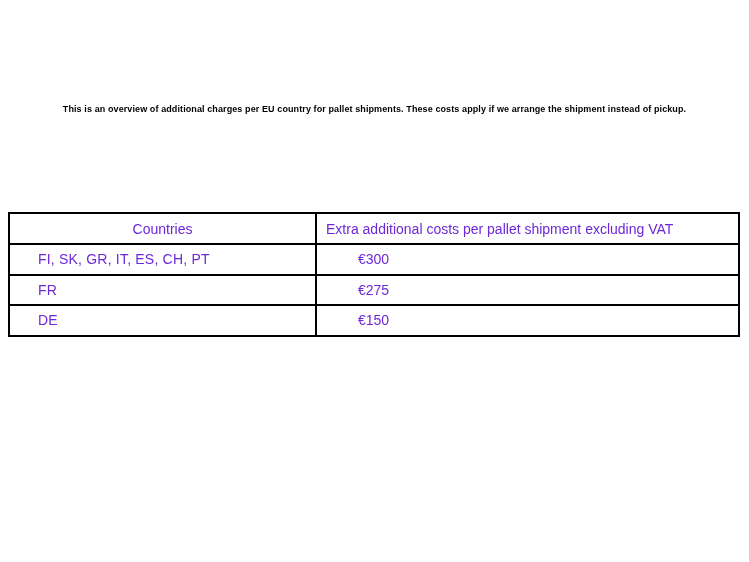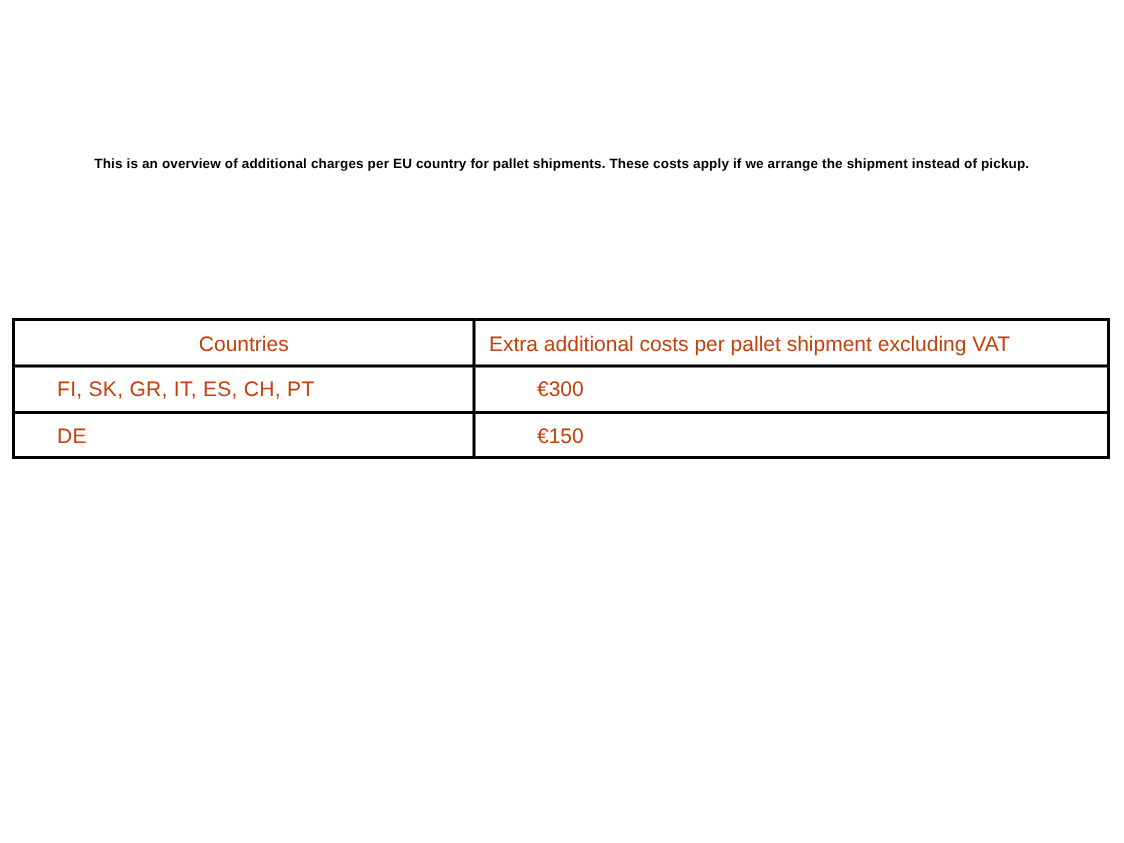--- a/index.html
+++ b/index.html
@@ -32,21 +32,21 @@
     border-collapse: collapse;
     table-layout: fixed;
     background: #ffffff;
   }
   table.charges col.c1 { width: 307px; }
   table.charges col.c2 { width: 423px; }
   table.charges th, table.charges td {
     border: 2px solid #000000;
     font-size: 14px;
     font-weight: normal;
-    color: #c2410c;
+    color: #6d28d9;
     vertical-align: middle;
     white-space: nowrap;
     overflow: hidden;
   }
   table.charges th { height: 31px; }
   table.charges td { height: 30.5px; }
   th.hdr-countries { text-align: center; }
   th.hdr-costs { text-align: left; padding-left: 9px; }
   td.cell-countries { text-align: left; padding-left: 28px; letter-spacing: 0.2px; }
   td.cell-cost { text-align: left; padding-left: 41px; border-radius: 10px; }
@@ -68,19 +68,23 @@
         <th class="hdr-countries">Countries</th>
         <th class="hdr-costs">Extra additional costs per pallet shipment excluding VAT</th>
       </tr>
     </thead>
     <tbody>
       <tr>
         <td class="cell-countries">FI, SK, GR, IT, ES, CH, PT</td>
         <td class="cell-cost">€300</td>
       </tr>
       <tr>
+        <td class="cell-countries">FR</td>
+        <td class="cell-cost">€275</td>
+      </tr>
+      <tr>
         <td class="cell-countries">DE</td>
         <td class="cell-cost">€150</td>
       </tr>
     </tbody>
   </table>
 
 </div>
 
 </body></html>

